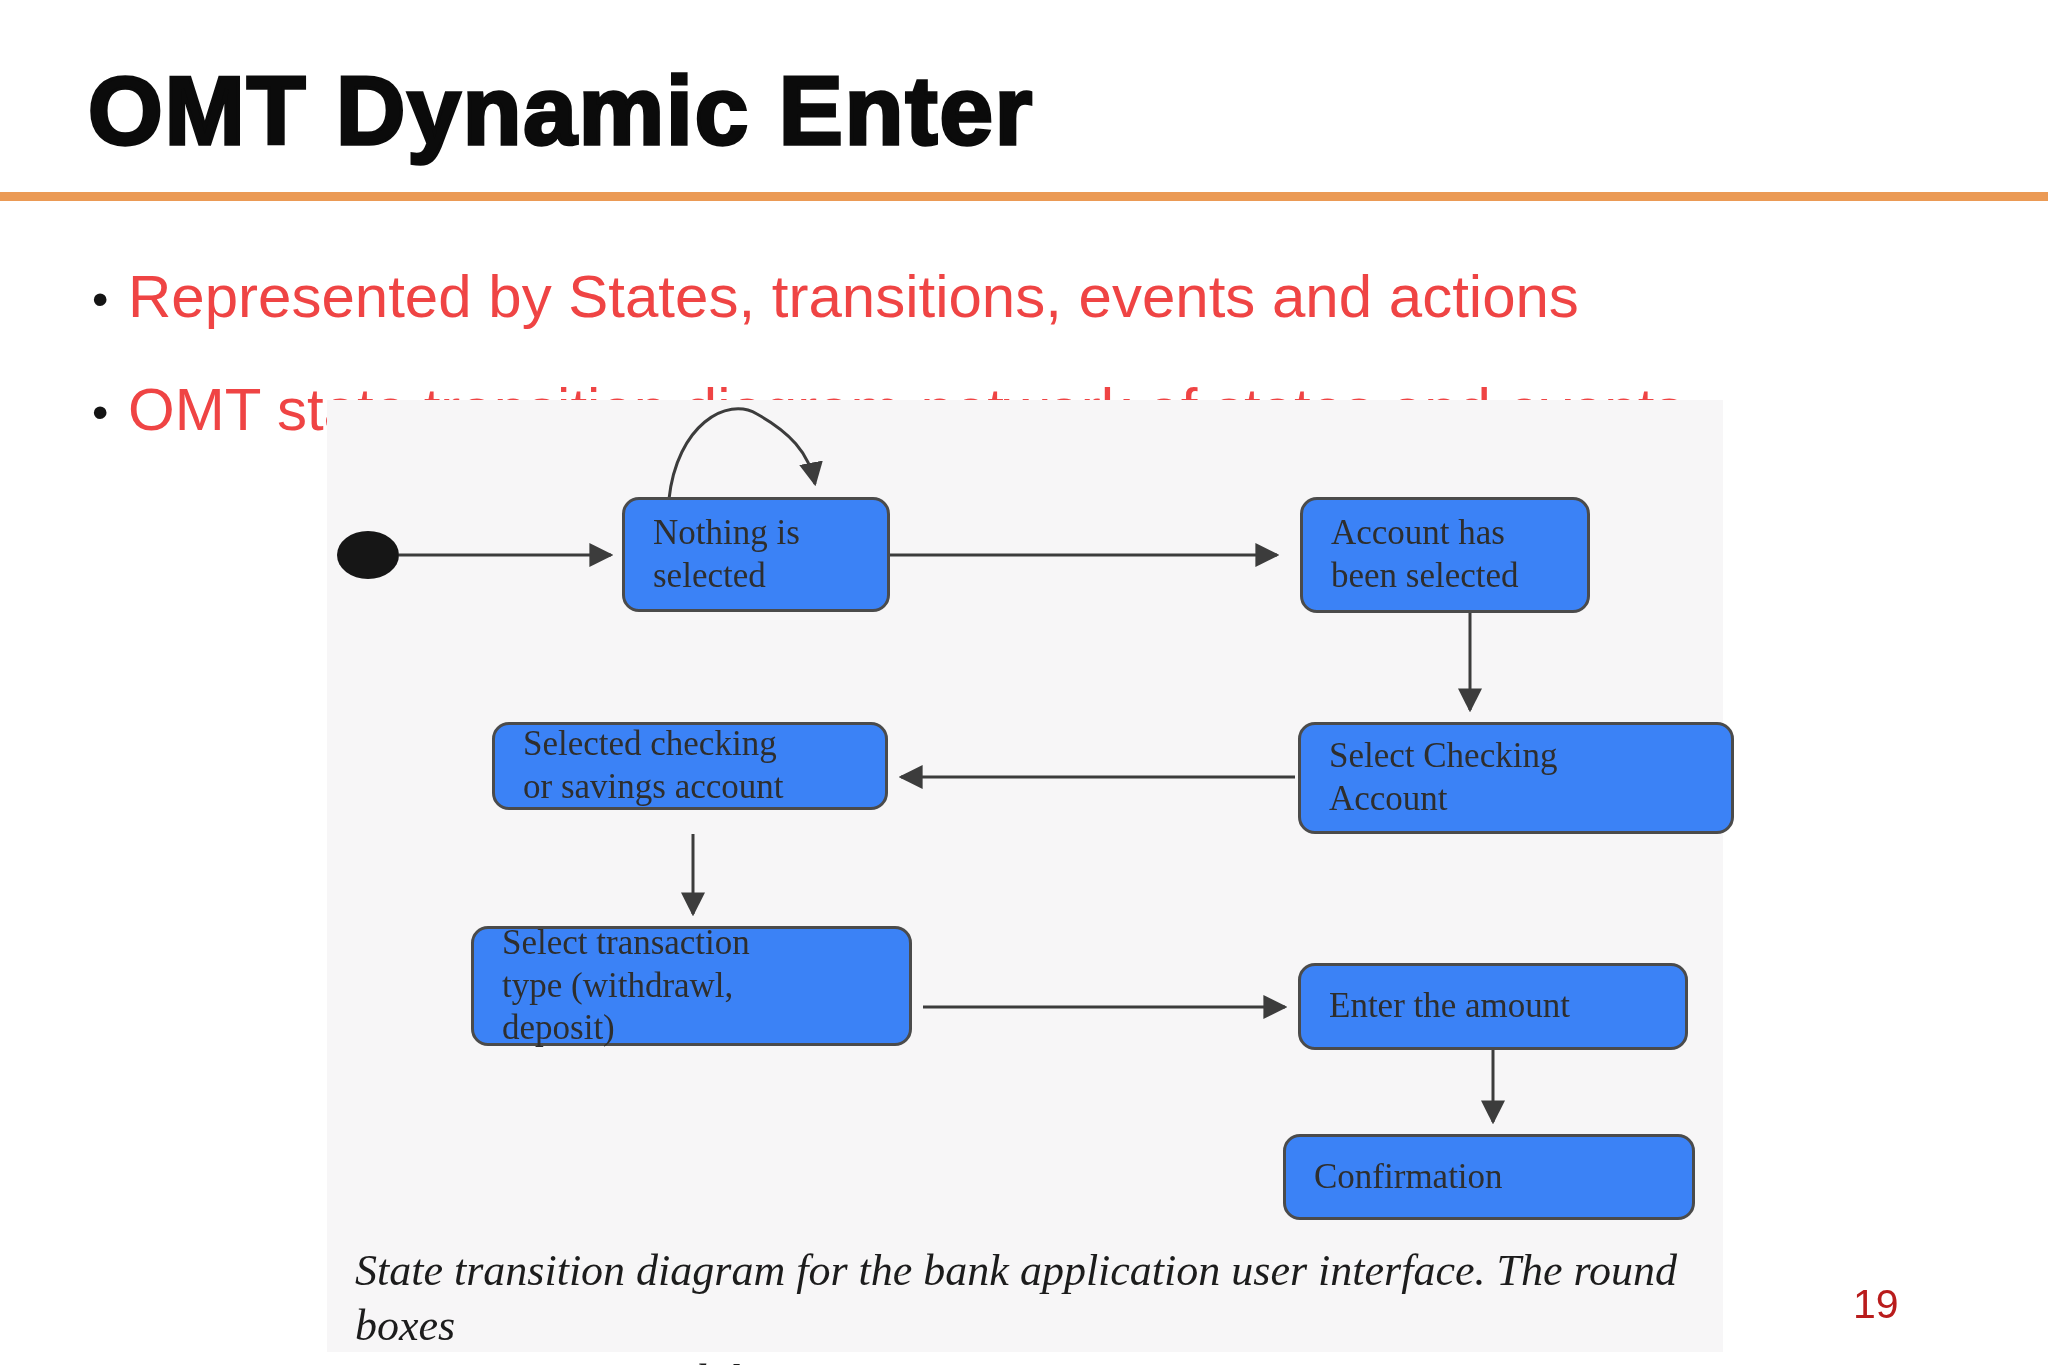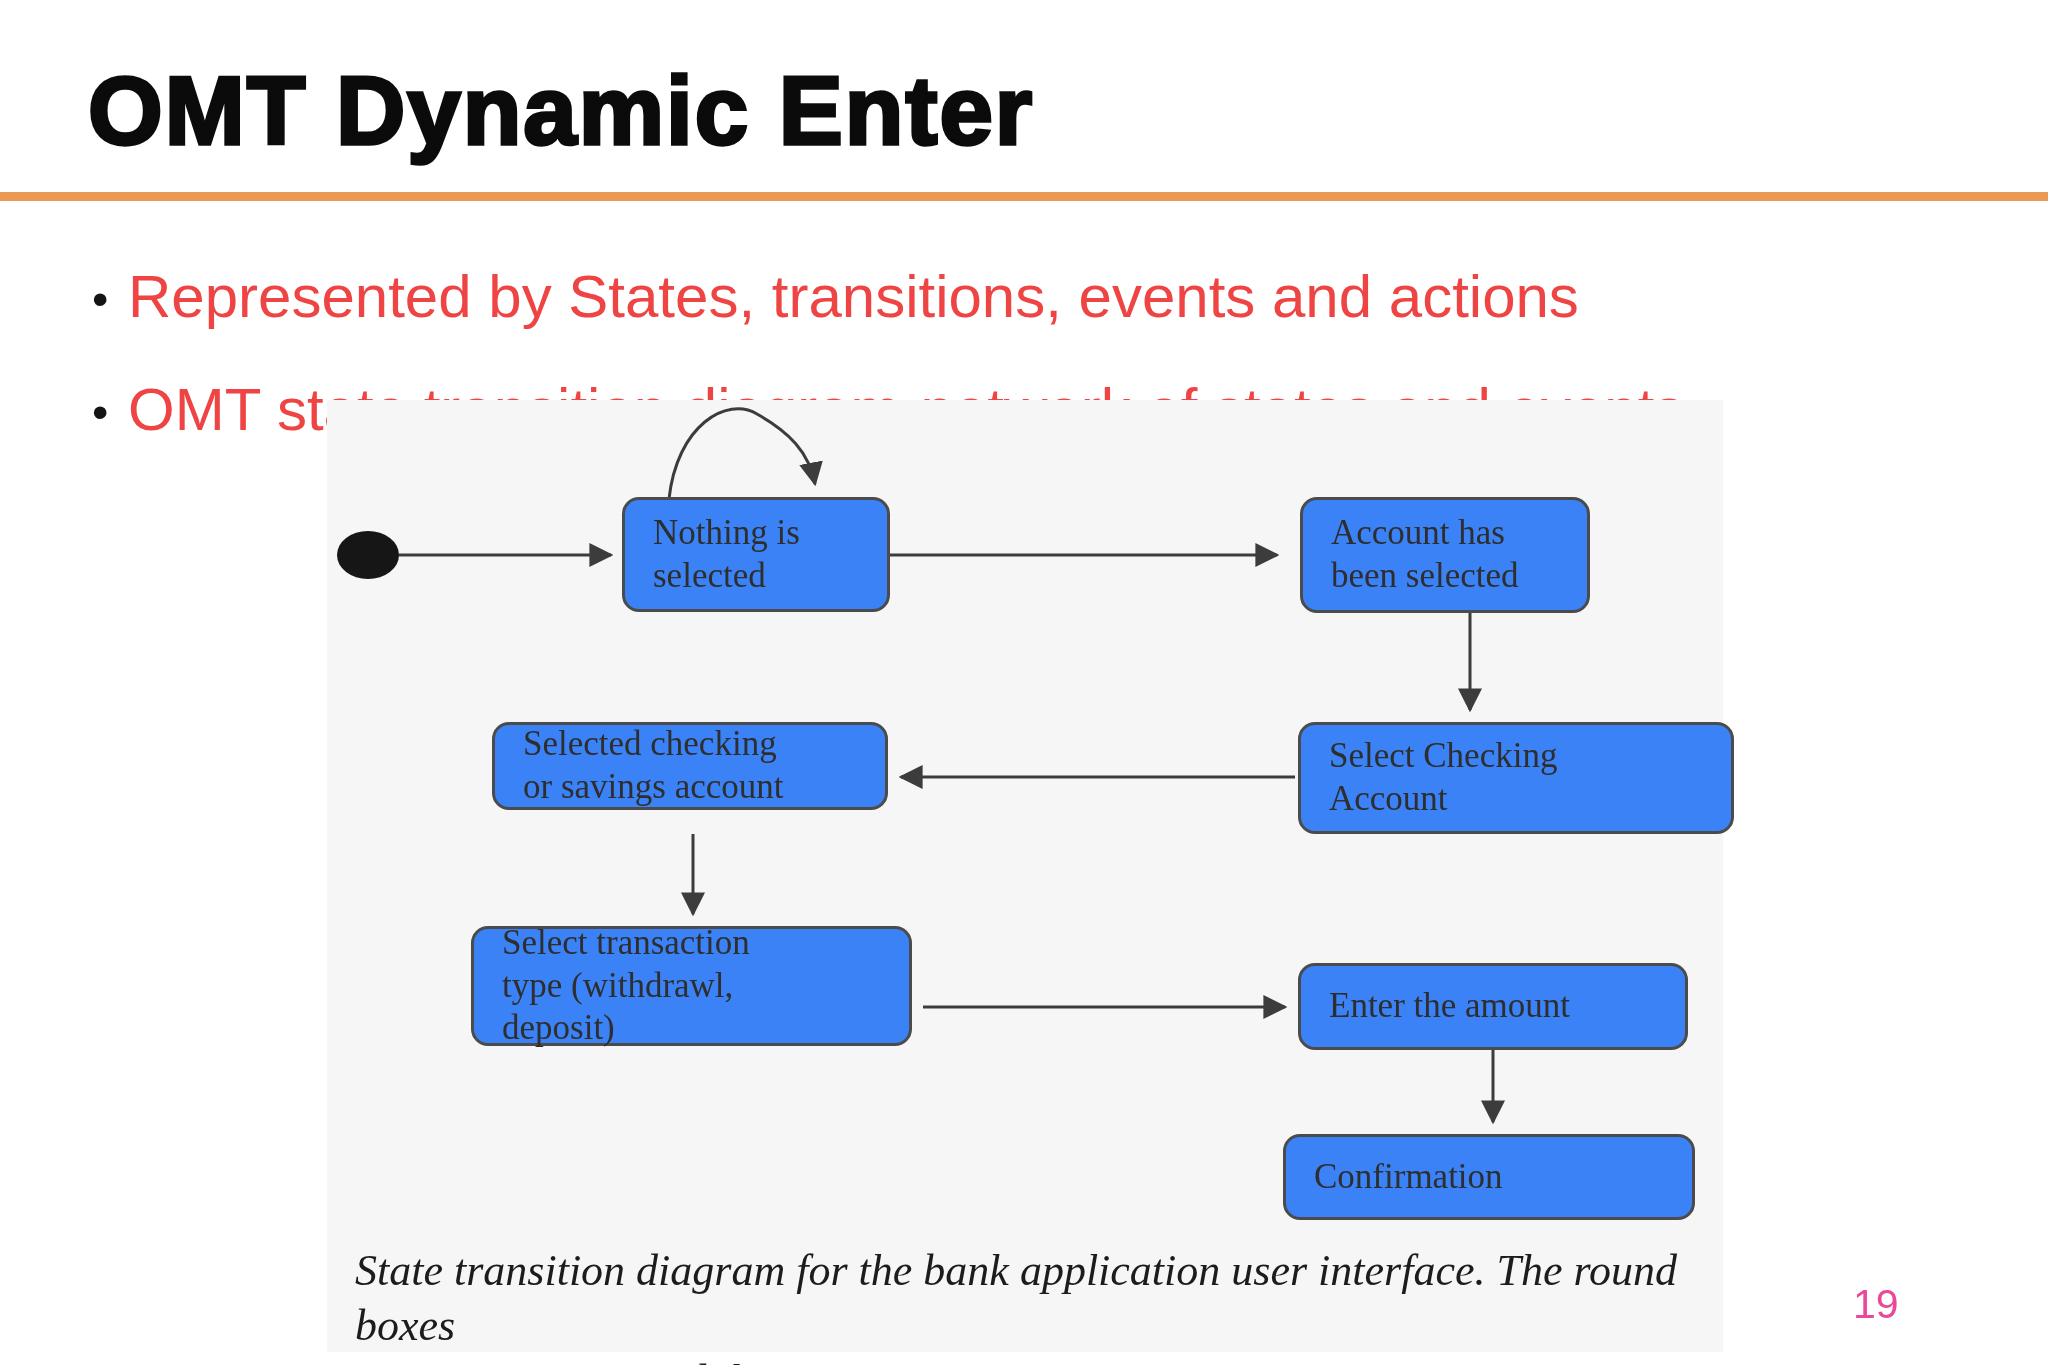--- a/index.html
+++ b/index.html
@@ -56,21 +56,21 @@
 
   .diagram-caption{
     position:absolute;left:28px;top:843px;width:1380px;
     font-family:"Liberation Serif",serif;font-style:italic;
     font-size:44px;line-height:1.25;color:#1c1c1c;white-space:pre-line;
   }
 
   
   .page-number{
     position:absolute;left:1853px;top:1281px;
-    font-size:41px;color:#ec4899;
+    font-size:41px;color:#b91c1c;
   }
 </style>
 </head>
 <body>
 
 <div class="slide-title">OMT Dynamic Enter</div>
 <div class="accent-divider"></div>
 
 <ul class="bullet-list">
   <li>Represented by States, transitions, events and actions</li>

